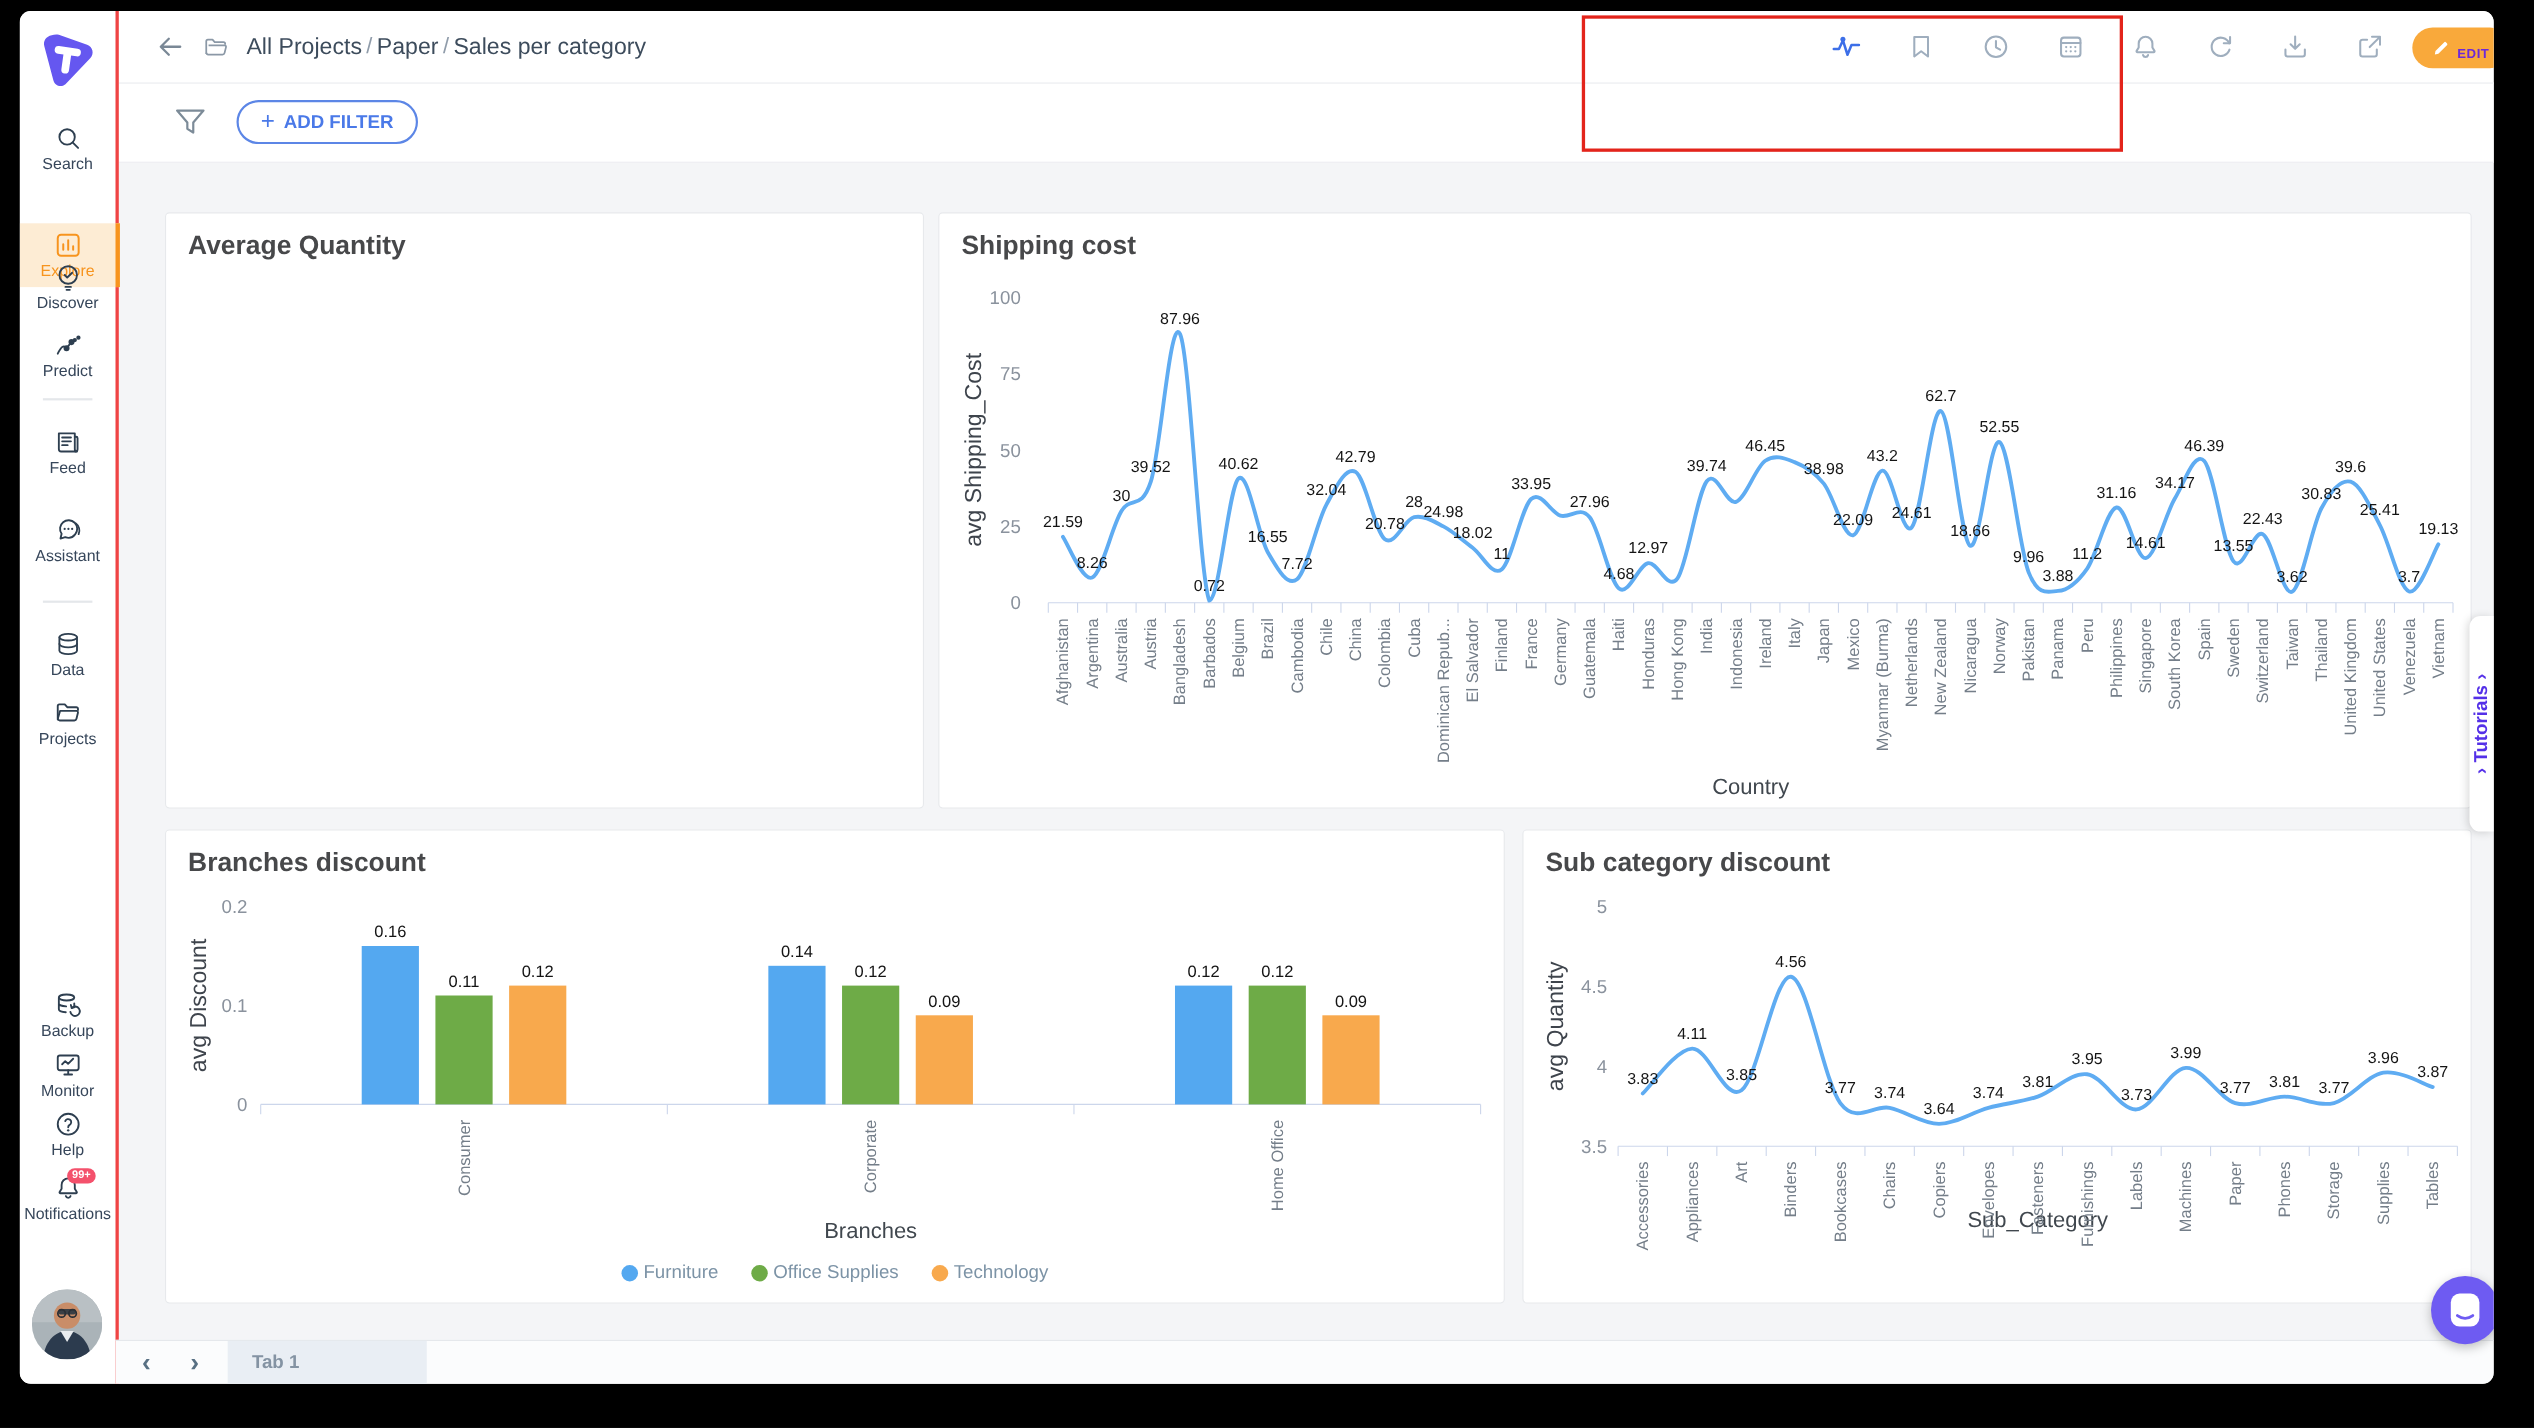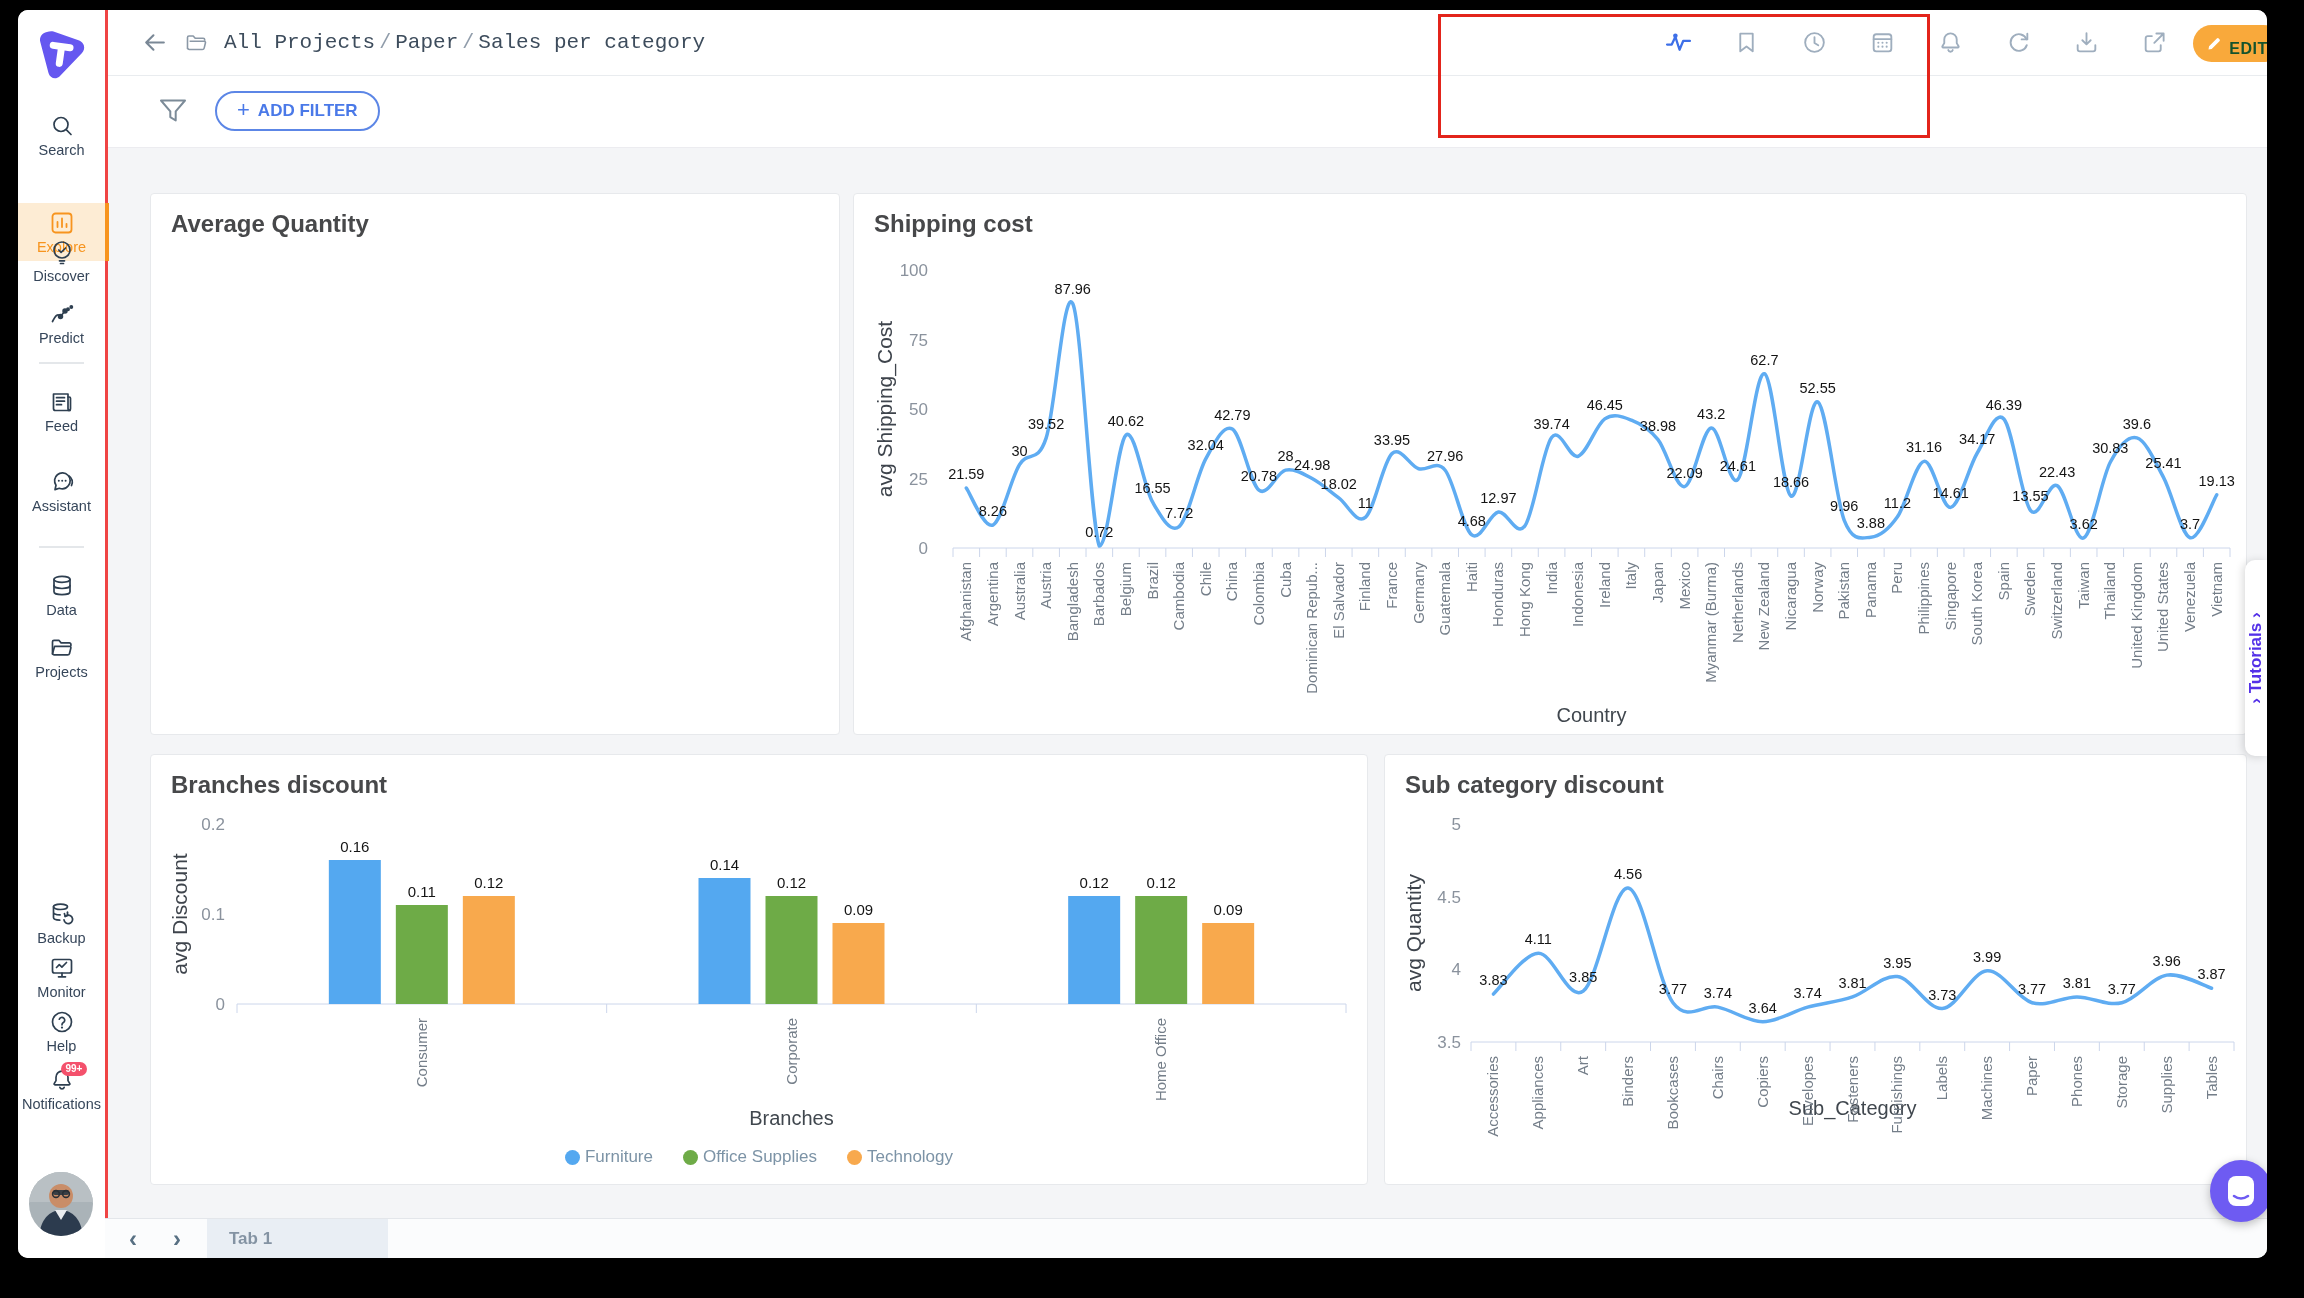--- a/index.html
+++ b/index.html
@@ -25,21 +25,21 @@
   
   .header{position:absolute;left:87px;top:0;width:2162px;height:65px;background:#fff;
     border-bottom:1px solid #e9ecef;z-index:4;}
   .crumb-row{position:absolute;left:36px;top:0;height:65px;display:flex;align-items:center;gap:17px;}
   .crumb{font-size:21px;color:#3d4c5c;cursor:pointer;}
   .crumb-sep{font-size:20px;color:#909caa;margin:0 4px;}
   .hicons{position:absolute;left:1560px;top:0;height:65px;display:flex;align-items:center;gap:41px;}
   .hic{width:27px;height:27px;cursor:pointer;}
   .edit-btn{position:absolute;left:2088px;top:15px;width:89px;height:37px;background:#f9a93b;
     border-radius:19px;display:flex;align-items:center;justify-content:center;gap:7px;cursor:pointer;}
-  .edit-btn span{color:#14532d;font-weight:bold;font-size:16px;letter-spacing:.5px;margin-top:11px;}
+  .edit-btn span{color:#6d28d9;font-weight:bold;font-size:12px;letter-spacing:.5px;margin-top:11px;}
 
   
   .red-rect{position:absolute;left:1420px;top:4px;width:486px;height:118px;
     border:3px solid #e3241b;z-index:20;pointer-events:none;}
   .tooltip{position:absolute;left:1452px;top:57px;width:426px;height:38px;background:#fff;
     border-radius:5px;box-shadow:0 2px 10px rgba(0,0,0,.18);display:flex;align-items:center;
     justify-content:center;z-index:21;font-size:17.5px;font-weight:bold;color:#1f4156;}
 
   
   .main{position:absolute;left:87px;top:65px;width:2162px;height:1143px;background:#f4f5f7;}
@@ -220,21 +220,21 @@
         <svg width="27" height="27" viewBox="0 0 26 26" fill="none" stroke="#7a8896" stroke-width="2" stroke-linecap="round" stroke-linejoin="round">
             <path d="M22 13 H5 M12 6 L5 13 l7 7"></path>
           </svg>
       </span>
       <span class="hic" style="width:22px;height:22px;">
         <svg width="22" height="22" viewBox="0 0 22 22" fill="none" stroke="#8b98a6" stroke-width="1.6" stroke-linejoin="round">
             <path d="M2.5 17 V5.5 A1.5 1.5 0 0 1 4 4 h4.2 l2 2.3 h8 A1.5 1.5 0 0 1 19.7 7.8 v.9"></path>
             <path d="M4.6 9.2 h14.6 a1.3 1.3 0 0 1 1.26 1.6 l-1.3 5.3 a1.9 1.9 0 0 1-1.85 1.45 H4.3 A1.6 1.6 0 0 1 2.7 16"></path>
           </svg>
       </span>
-      <span id="breadcrumb" style="display:flex;align-items:center;font-family:Liberation Mono, monospace;">
+      <span id="breadcrumb" style="display:flex;align-items:center;">
           <span class="crumb">All Projects</span>
           <span class="crumb-sep">/</span>
           <span class="crumb">Paper</span>
           <span class="crumb-sep">/</span>
           <span class="crumb">Sales per category</span>
         </span>
     </div>
     <div class="hicons" id="header-icons">
         <span class="hic"><svg width="27" height="27" viewBox="0 0 26 26" fill="none" stroke="#3d6fe8" stroke-width="2.2" stroke-linecap="round" stroke-linejoin="round">
             <path d="M2 15 h4.5 L10 7.5 l4 12.5 3.5-8.5 H24"></path>

